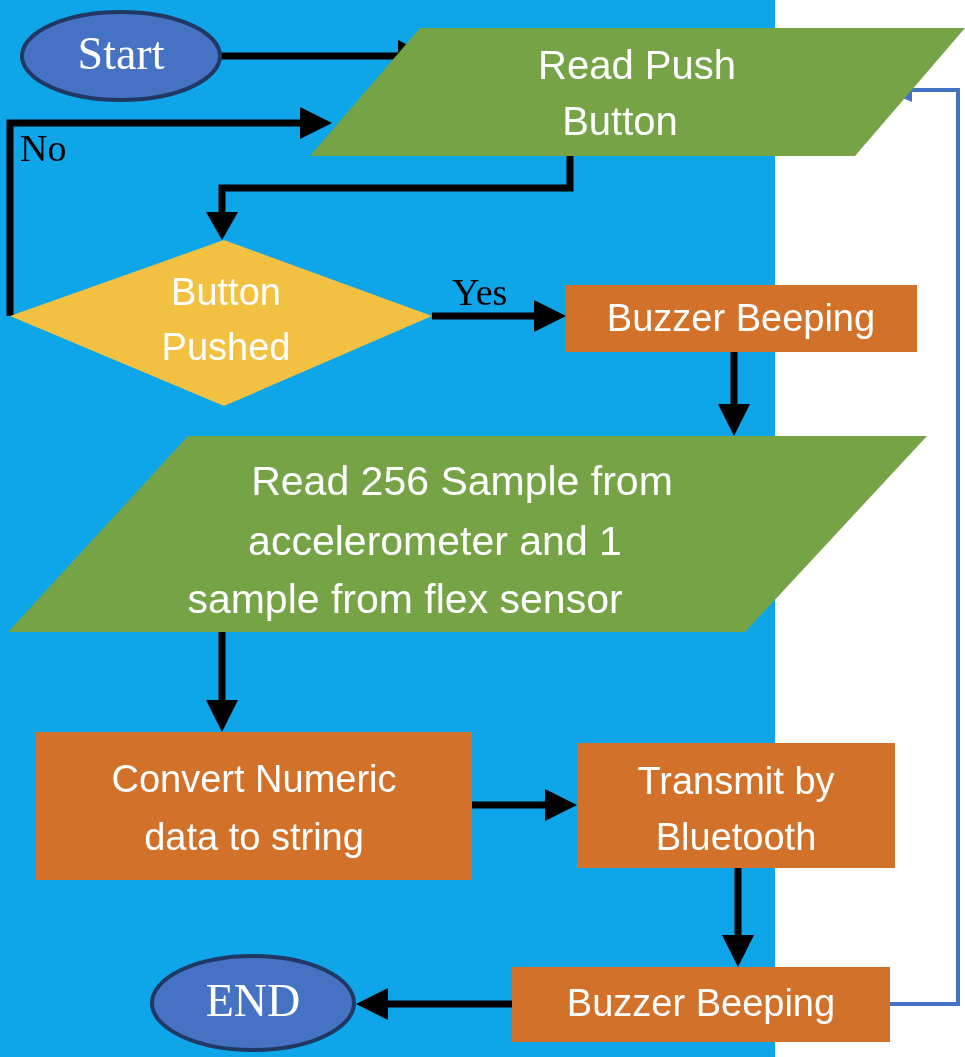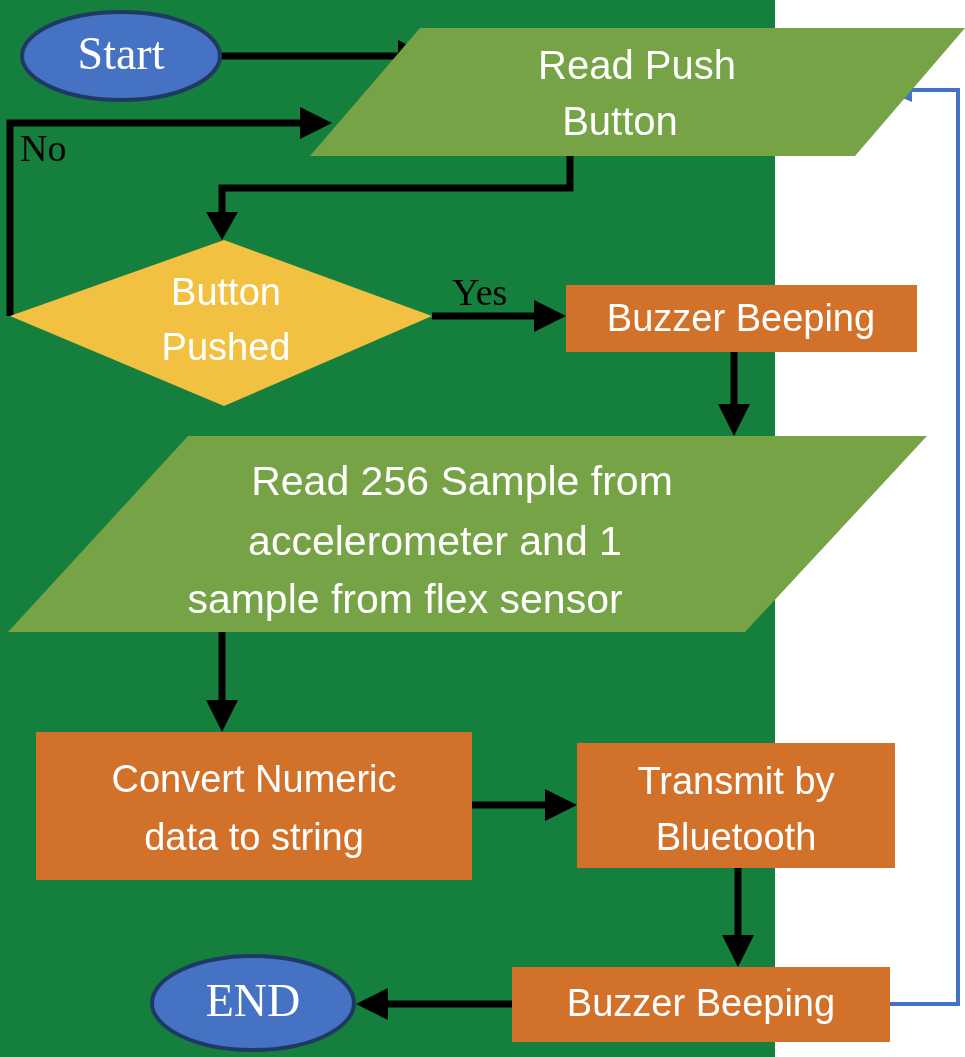--- a/index.html
+++ b/index.html
@@ -10,21 +10,21 @@
   body {
     width: 965px;
     height: 1057px;
     overflow: hidden;
     font-family: "Liberation Sans", sans-serif;
   }
   #flowchart-root {
     position: relative;
     width: 775px;
     height: 1057px;
-    background: #15803d;
+    background: #0ea5e9;
   }
   svg#flow-svg {
     display: block;
     width: 965px;
     height: 1057px;
   }
   .node-label-sans {
     font-family: "Liberation Sans", sans-serif;
     fill: #ffffff;
     font-weight: 400;

